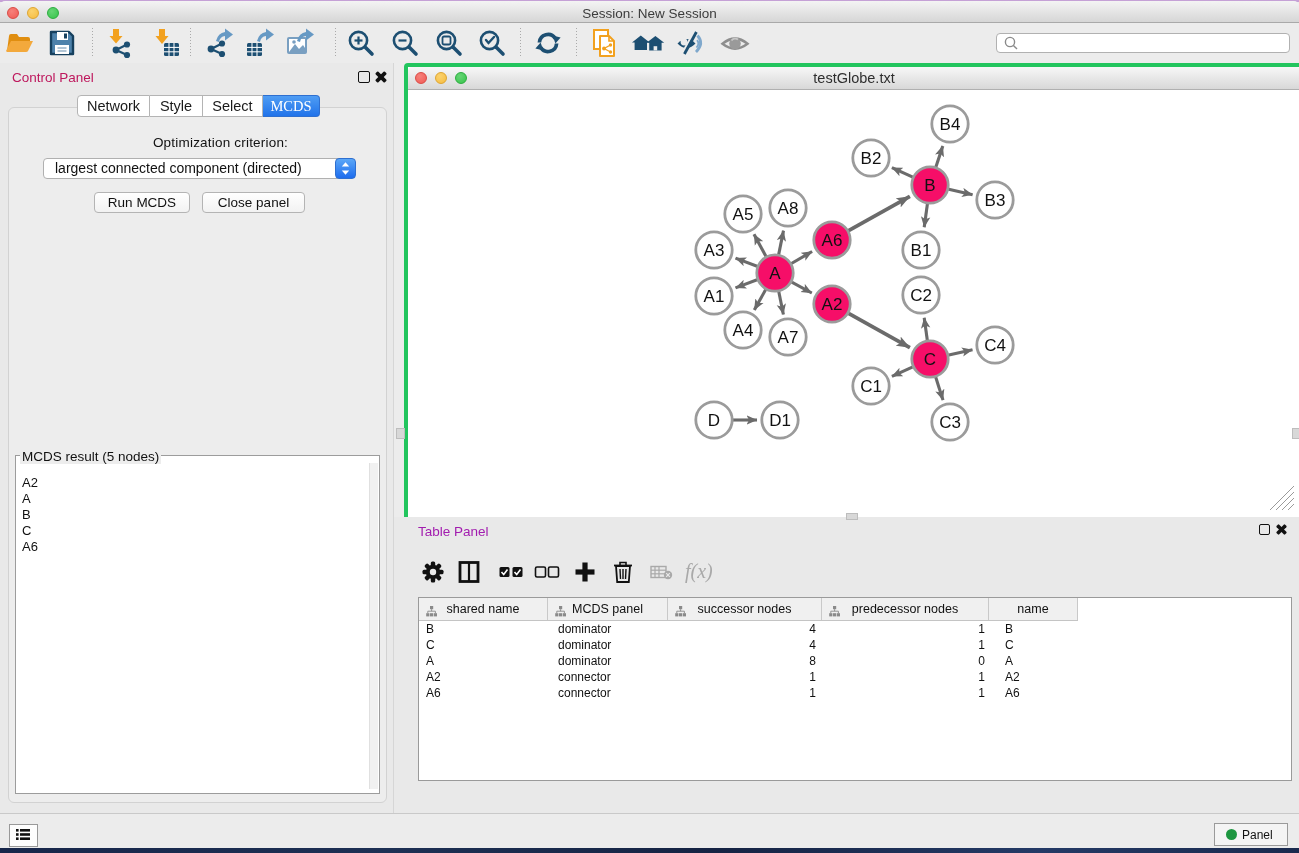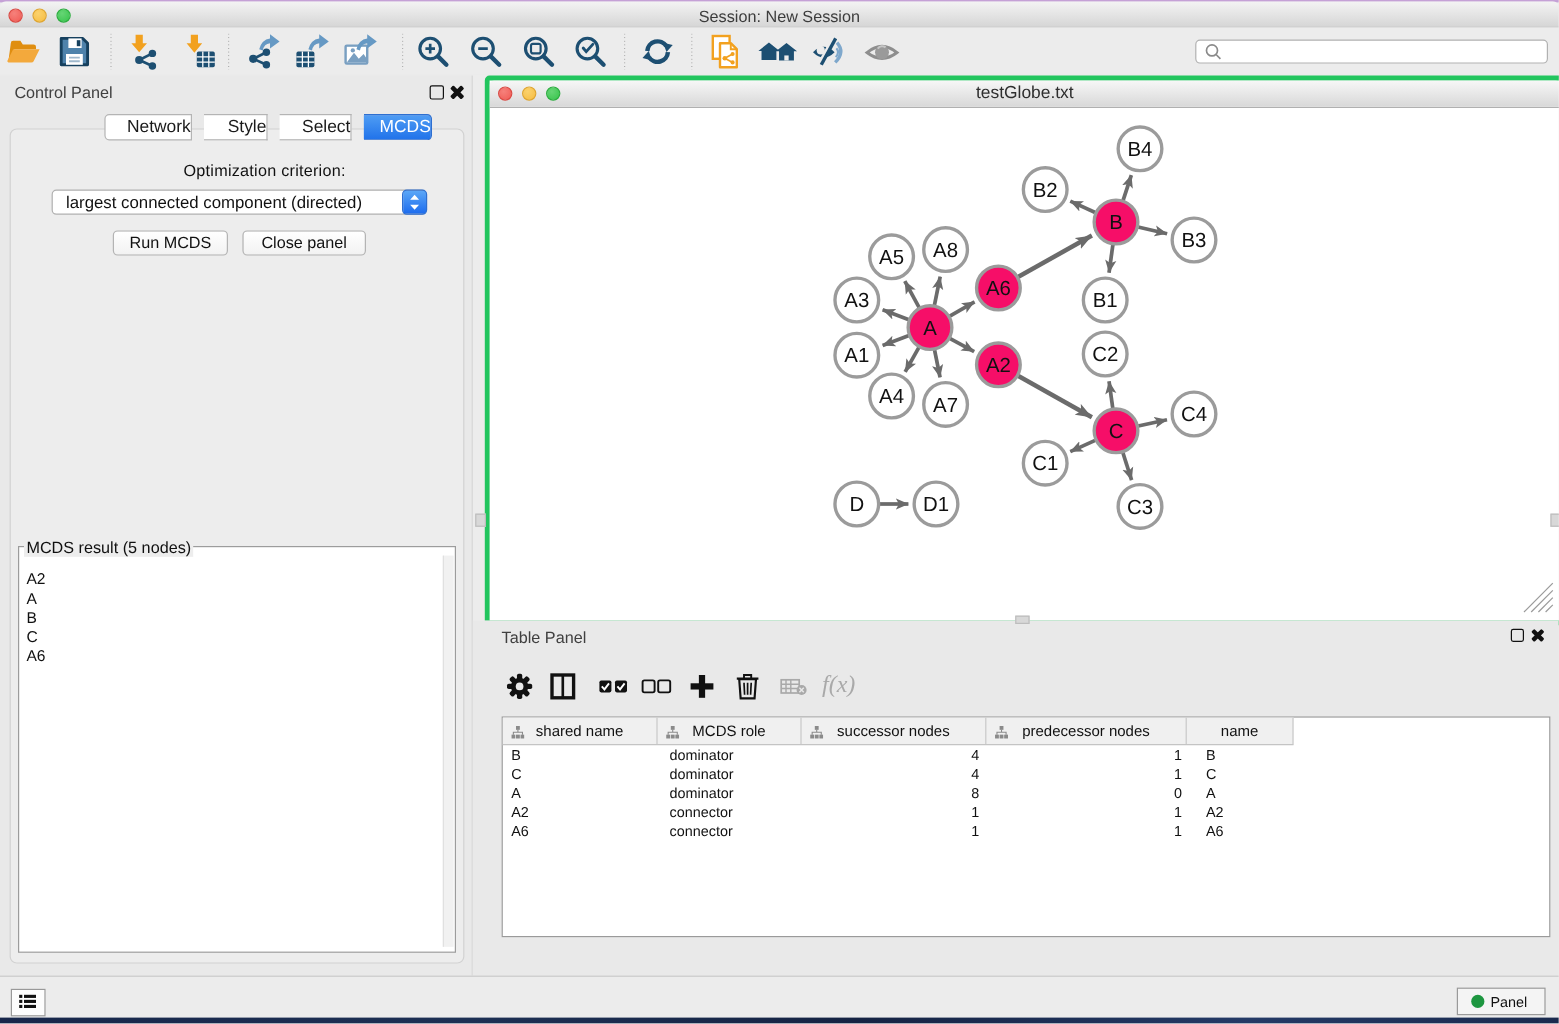--- a/index.html
+++ b/index.html
@@ -12,44 +12,44 @@
 
 #titlebar{left:0;top:1px;width:1299px;height:21px;background:linear-gradient(#f4f4f4,#d6d6d6);border-bottom:1px solid #a9a9a9;border-radius:5px 5px 0 0;}
 .tl{position:absolute;width:12px;height:12px;border-radius:50%;top:5.5px;box-sizing:border-box;}
 #titleText{left:0;top:5px;width:1299px;text-align:center;font-size:13.5px;color:#3c3c3c;}
 
 #toolbar{left:0;top:23px;width:1299px;height:39px;background:#ececec;}
 .sep{position:absolute;top:5px;height:30px;width:1px;background-image:linear-gradient(#aaa 1px,transparent 1px);background-size:1px 3px;}
 #searchbox{left:996px;top:10px;width:292px;height:18px;background:#fff;border:1px solid #b1b1b1;border-radius:4px;}
 
 #cp{left:0;top:63px;width:393px;height:750px;background:#e9e9e9;border-right:1px solid #d6d6d6;}
-#cpTitle{left:12px;top:7px;font-size:13.5px;color:#404040;}
+#cpTitle{left:12px;top:7px;font-size:13.5px;color:#be185d;}
 #cpPanel{left:8px;top:44px;width:377px;height:694px;background:#ededed;border:1px solid #d2d2d2;border-radius:6px;}
 .tabrow{position:absolute;display:flex;height:20px;}
-.tab{height:20px;line-height:20px;background:#fff;border:1px solid #b4b4b4;border-left:none;font-size:14.5px;color:#1a1a1a;text-align:right;margin-left:10px;}
+.tab{height:20px;line-height:20px;background:#fff;border:1px solid #b4b4b4;border-left:none;font-size:14.5px;color:#1a1a1a;text-align:center;}
 .tab.first{border-left:1px solid #b4b4b4;border-radius:4px 0 0 4px;}
-.tab.last{border-radius:0 4px 4px 0;}
+.tab.last{border-radius:0 4px 4px 0;font-family:Liberation Serif, serif;}
 .tab.sel{background:linear-gradient(#4f9df4,#2173ea);color:#fff;border-color:#2e6fd0;}
 #optLabel{left:0;top:72px;width:393px;text-align:center;font-size:13.5px;letter-spacing:0.2px;color:#111;margin-left:24px;}
 #combo{left:43px;top:95px;width:310px;height:19px;background:#fff;border:1px solid #b0b0b0;border-radius:4px;}
 #comboText{left:55px;top:97px;font-size:14px;color:#111;}
 #comboBtn{left:335px;top:95px;width:19px;height:19px;background:linear-gradient(#5ba7f7,#1d6cee);border:1px solid #2e6fd0;border-radius:4px;}
 .btn{position:absolute;height:19px;line-height:19px;background:linear-gradient(#ffffff,#f2f2f2);border:1px solid #b4b4b4;border-radius:4px;font-size:13.5px;color:#111;text-align:center;}
 
 #fs{left:15px;top:392px;width:363px;height:337px;background:#fff;border:1px solid #9c9c9c;}
 #fsLegendBG{left:20px;top:386px;font-size:13.5px;color:#111;background:#ededed;padding:0 2px;}
 #fsList{left:22px;top:412px;font-size:13px;color:#111;line-height:16px;}
 #fsScroll{left:369px;top:400px;width:8px;height:326px;background:#f1f1f1;border-left:1px solid #e0e0e0;}
 
 #netwin{left:404px;top:63px;width:894px;height:450px;border:4px solid #22c55e;border-radius:4px 4px 0 0;background:#fff;}
 #netTitle{left:0;top:0;width:892px;height:22px;background:linear-gradient(#f7f7f7,#d8d8d8);border-bottom:1px solid #b0b0b0;border-radius:4px 4px 0 0;}
 #netTitleText{left:0;top:3px;width:892px;text-align:center;font-size:14.5px;color:#2e2e2e;}
 
 #tp{left:394px;top:517px;width:905px;height:296px;background:#e9e9e9;}
-#tpTitle{left:24px;top:7px;font-size:13.5px;color:#404040;}
+#tpTitle{left:24px;top:7px;font-size:13.5px;color:#a21caf;}
 #tbl{left:24px;top:80px;width:872px;height:182px;background:#fff;border:1px solid #9a9a9a;}
 #tblHead{left:0;top:0;width:659px;height:22px;background:#f0f0f0;border-bottom:1px solid #c4c4c4;}
 .hcell{position:absolute;top:0;height:22px;border-right:1px solid #c9c9c9;font-size:12.5px;color:#111;text-align:center;line-height:22px;}
 .cell{position:absolute;font-size:12px;color:#111;}
 
 #statusbar{left:0;top:813px;width:1299px;height:35px;background:#ececec;border-top:1px solid #c9c9c9;}
 #memBtn{left:1214px;top:9px;width:72px;height:21px;background:#f4f4f4;border:1px solid #9a9a9a;font-size:12px;color:#111;}
 #listBtn{left:9px;top:10px;width:27px;height:21px;background:#fdfdfd;border:1px solid #999;}
 </style>
 </head>
@@ -372,21 +372,21 @@
     <div class="abs" id="tbl">
         <div class="abs" id="tblHead"></div>
         <div class="hcell" style="left:0px;width:128px;">shared name</div>
         <div class="abs" style="left:7px;top:5px;"><svg width="11" height="11" viewBox="0 0 11 11">
             <rect x="4" y="0" width="3.2" height="3.2" fill="#8a8a8a"></rect>
             <rect x="0.2" y="7.2" width="3.2" height="3.2" fill="#8a8a8a"></rect>
             <rect x="4" y="7.2" width="3.2" height="3.2" fill="#8a8a8a"></rect>
             <rect x="7.8" y="7.2" width="3.2" height="3.2" fill="#8a8a8a"></rect>
             <path d="M5.6,3.2 V5.2 M1.8,7.2 V5.2 H9.4 V7.2" stroke="#8a8a8a" stroke-width="0.9" fill="none"></path>
           </svg></div>
-        <div class="hcell" style="left:129px;width:119px;">MCDS role</div>
+        <div class="hcell" style="left:129px;width:119px;">MCDS panel</div>
         <div class="abs" style="left:136px;top:5px;"><svg width="11" height="11" viewBox="0 0 11 11">
             <rect x="4" y="0" width="3.2" height="3.2" fill="#8a8a8a"></rect>
             <rect x="0.2" y="7.2" width="3.2" height="3.2" fill="#8a8a8a"></rect>
             <rect x="4" y="7.2" width="3.2" height="3.2" fill="#8a8a8a"></rect>
             <rect x="7.8" y="7.2" width="3.2" height="3.2" fill="#8a8a8a"></rect>
             <path d="M5.6,3.2 V5.2 M1.8,7.2 V5.2 H9.4 V7.2" stroke="#8a8a8a" stroke-width="0.9" fill="none"></path>
           </svg></div>
         <div class="hcell" style="left:249px;width:153px;">successor nodes</div>
         <div class="abs" style="left:256px;top:5px;"><svg width="11" height="11" viewBox="0 0 11 11">
             <rect x="4" y="0" width="3.2" height="3.2" fill="#8a8a8a"></rect>

